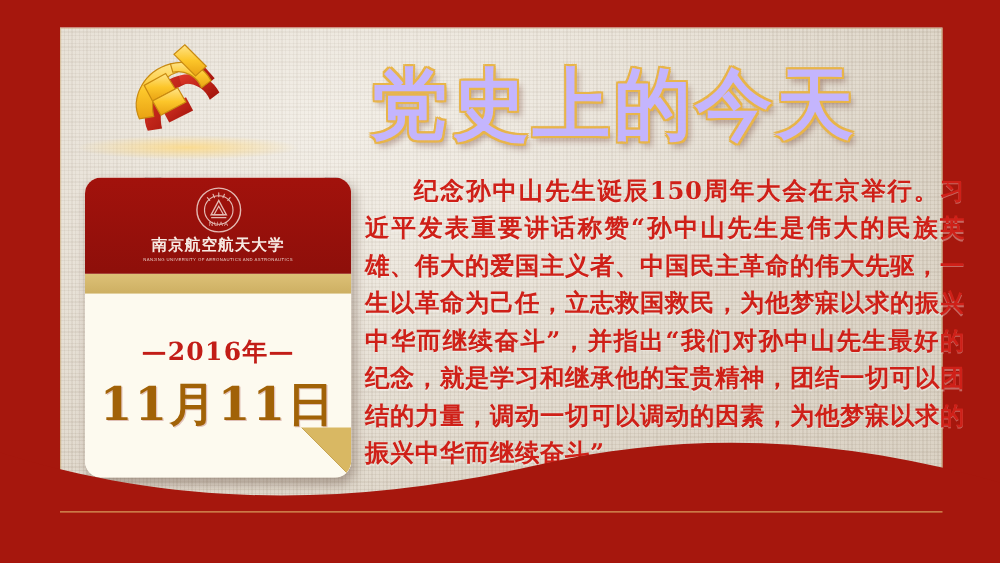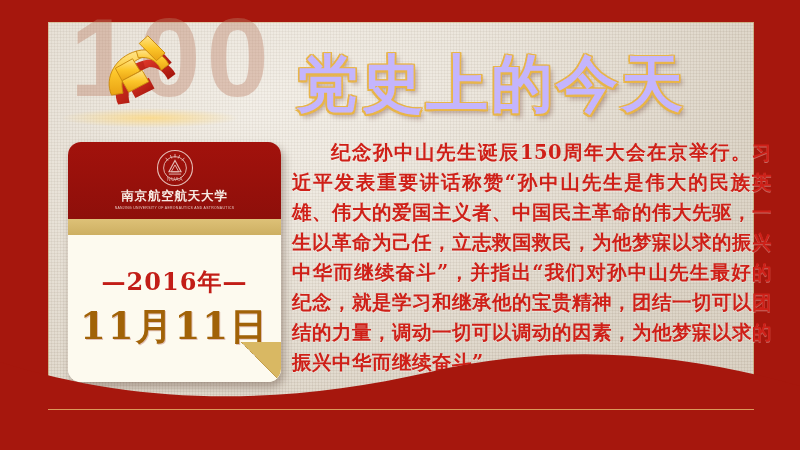--- a/index.html
+++ b/index.html
@@ -102,21 +102,21 @@
     margin-top:1px;font-size:3.4px;color:#e7c9c2;letter-spacing:.35px;
     white-space:nowrap;transform:scale(1.0);
   }
   .cal-band{height:16px;background:linear-gradient(180deg,#ddc177,#cdaf62);}
   .cal-body{
     position:relative;height:147px;background:#fdfaef;
     display:flex;flex-direction:column;align-items:center;justify-content:center;
   }
   .cal-year{
     font-family:"DejaVu Serif","Liberation Serif",serif;
-    font-size:24px;font-weight:bold;color:#c21d17;letter-spacing:1px;
+    font-size:20px;font-weight:bold;color:#c21d17;letter-spacing:1px;
     margin-bottom:4px;
   }
   .cal-day{
     font-family:"DejaVu Serif","Liberation Serif",serif;
     font-size:37px;font-weight:bold;color:#a16207;letter-spacing:2px;
     text-shadow:1px 1px 0 rgba(140,20,15,.25);
   }
   .cal-fold{
     position:absolute;right:0;bottom:0;width:40px;height:40px;
     background:linear-gradient(225deg,#d9b863 0%,#d9b863 50%,rgba(0,0,0,0) 50%);
@@ -133,21 +133,20 @@
     background:rgba(226,178,104,.85);
   }
 </style>
 </head>
 <body>
 
 <div id="stage">
 
   <div id="panel"></div>
 
-  <div class="watermark">100</div>
 
   <div class="emblem-glow"></div>
 
   <div class="emblem">
     <svg viewBox="0 0 100 90" width="96" height="86">
       <defs>
         <linearGradient id="gGold" x1="0" y1="0" x2="0" y2="1">
           <stop offset="0" stop-color="#ffe489"></stop>
           <stop offset="0.5" stop-color="#fcc62a"></stop>
           <stop offset="1" stop-color="#e9a213"></stop>

